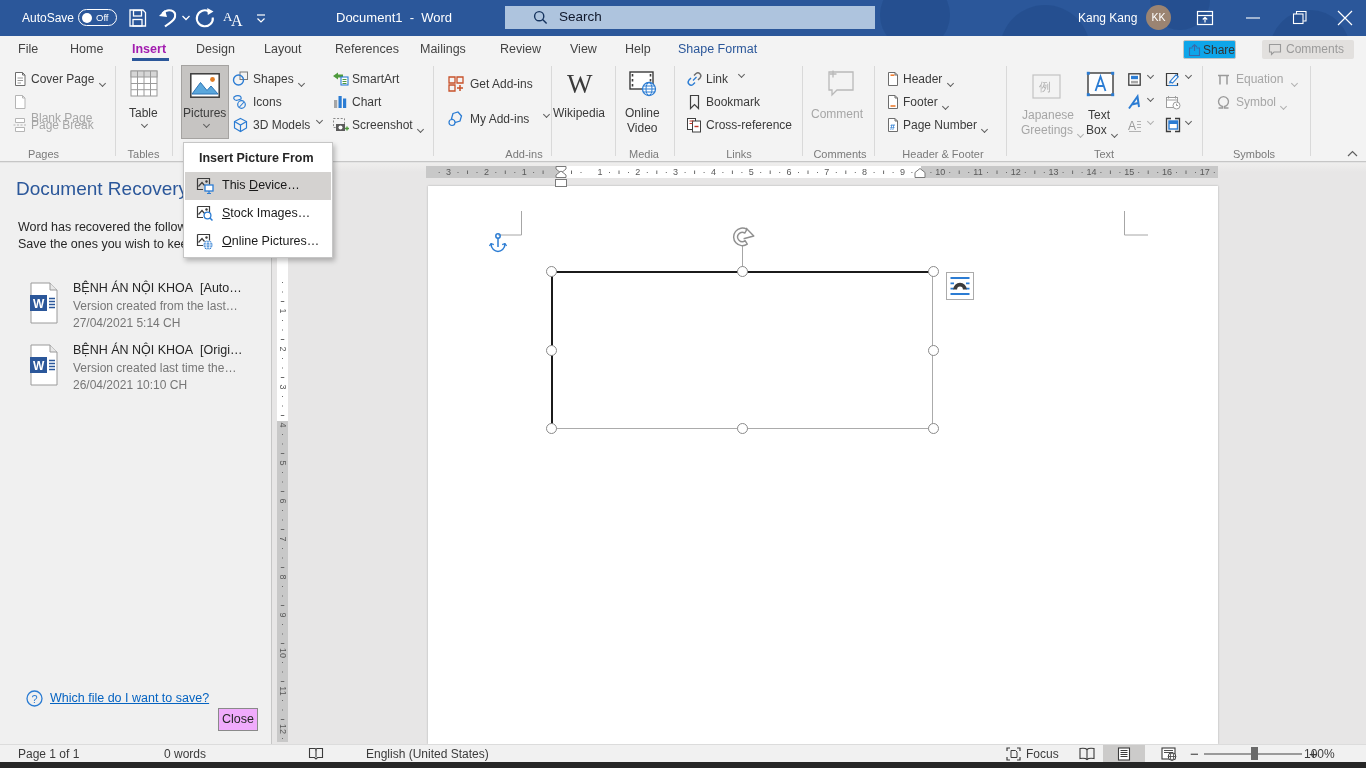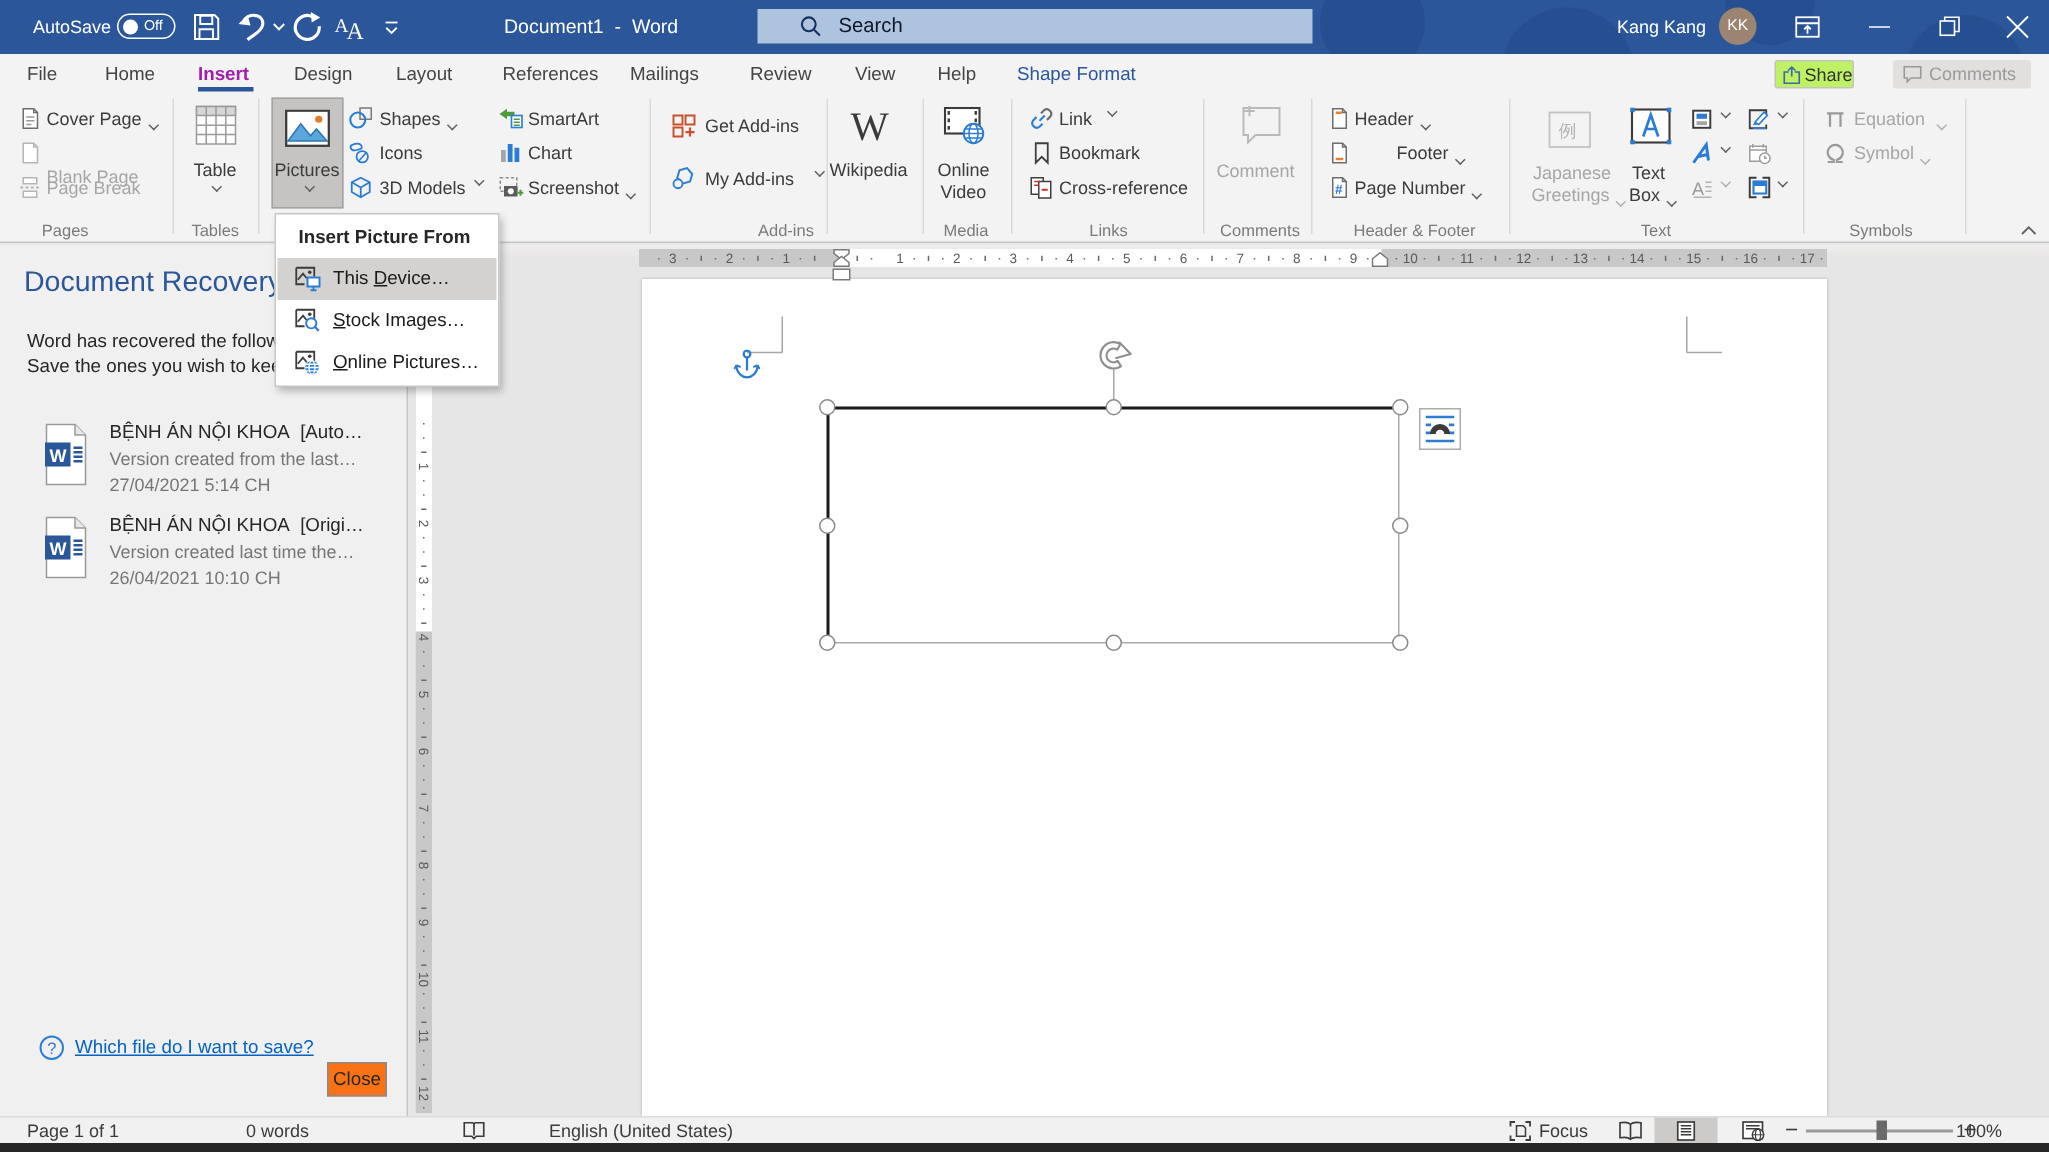--- a/index.html
+++ b/index.html
@@ -125,21 +125,21 @@
     <span class="tab active" style="left:132px;">Insert</span>
     <span class="tab" style="left:196px;">Design</span>
     <span class="tab" style="left:264px;">Layout</span>
     <span class="tab" style="left:335px;">References</span>
     <span class="tab" style="left:420px;">Mailings</span>
     <span class="tab" style="left:500px;">Review</span>
     <span class="tab" style="left:570px;">View</span>
     <span class="tab" style="left:625px;">Help</span>
     <span class="tab ctx" style="left:678px;">Shape Format</span>
 
-    <div class="abs" style="left:1183px;top:4px;width:53px;height:19px;background:#bef264;border:1px solid #c3c3c3;border-radius:2px;">
+    <div class="abs" style="left:1183px;top:4px;width:53px;height:19px;background:#0ea5e9;border:1px solid #c3c3c3;border-radius:2px;">
       <svg width="13" height="13" style="position:absolute;left:4px;top:3px;" viewBox="0 0 13 13">
         <path d="M4.5 4 H1.5 V11.5 H11.5 V4 H8.5" fill="none" stroke="#3b6aa8" stroke-width="1.1"></path>
         <path d="M6.5 0.8 V7 M4 3 L6.5 0.8 L9 3" fill="none" stroke="#3b6aa8" stroke-width="1.1"></path>
       </svg>
       <span style="position:absolute;left:19px;top:2px;font-size:12px;color:#333;">Share</span>
     </div>
 
     <div class="abs" style="left:1262px;top:4px;width:92px;height:19px;background:#e2e0de;border-radius:2px;">
       <svg width="14" height="13" style="position:absolute;left:6px;top:3px;" viewBox="0 0 14 13">
         <path d="M1.5 1.5 H12.5 V9 H6 L3.5 11.5 V9 H1.5 Z" fill="none" stroke="#9a9a9a" stroke-width="1.1"></path>
@@ -297,21 +297,21 @@
       <path d="M3.5 1.5 h6.5 l2.5 2.5 v10.5 h-9 Z" fill="#fff" stroke="#6d6d6d"></path>
       <path d="M10 1.5 v2.5 h2.5" fill="none" stroke="#6d6d6d"></path>
       <path d="M5.5 4.2 h4" stroke="#ed7d31" stroke-width="1.6"></path>
     </svg>
     <span class="rb-item" style="left:903px;top:10px;">Header <span class="chev">▾</span></span>
     <svg class="abs" style="left:885px;top:32px;" width="16" height="16" viewBox="0 0 16 16">
       <path d="M3.5 1.5 h6.5 l2.5 2.5 v10.5 h-9 Z" fill="#fff" stroke="#6d6d6d"></path>
       <path d="M10 1.5 v2.5 h2.5" fill="none" stroke="#6d6d6d"></path>
       <path d="M5.5 12 h5" stroke="#ed7d31" stroke-width="1.6"></path>
     </svg>
-    <span class="rb-item" style="left:903px;top:33px;margin-left:28px;">Footer <span class="chev">▾</span></span>
+    <span class="rb-item" style="left:903px;top:33px;">Footer <span class="chev">▾</span></span>
     <svg class="abs" style="left:885px;top:55px;" width="16" height="16" viewBox="0 0 16 16">
       <path d="M3.5 1.5 h6.5 l2.5 2.5 v10.5 h-9 Z" fill="#fff" stroke="#6d6d6d"></path>
       <path d="M10 1.5 v2.5 h2.5" fill="none" stroke="#6d6d6d"></path>
       <text x="5" y="12.5" font-size="9" fill="#2b7cd3" font-weight="bold">#</text>
     </svg>
     <span class="rb-item" style="left:903px;top:56px;">Page Number <span class="chev">▾</span></span>
     <div class="rb-label" style="left:898px;width:90px;">Header &amp; Footer</div>
 
     <svg class="abs" style="left:1032px;top:12px;" width="29" height="25" viewBox="0 0 29 25">
       <rect x="1" y="1" width="27" height="23" fill="#f3f3f3" stroke="#c3c3c3" stroke-width="1.2"></rect>
@@ -515,21 +515,21 @@
     <div class="abs" style="left:73px;top:180px;font-size:12.5px;color:#262626;white-space:nowrap;">BỆNH ÁN NỘI KHOA&nbsp; [Origi…</div>
     <div class="abs" style="left:73px;top:198px;font-size:12px;color:#767676;white-space:nowrap;">Version created last time the…</div>
     <div class="abs" style="left:73px;top:215px;font-size:12px;color:#767676;white-space:nowrap;">26/04/2021 10:10 CH</div>
 
     <svg class="abs" style="left:26px;top:527px;" width="17" height="17" viewBox="0 0 17 17">
       <circle cx="8.5" cy="8.5" r="7.5" fill="none" stroke="#2b7cd3" stroke-width="1.3"></circle>
       <text x="5.5" y="12.5" font-size="11" fill="#2b7cd3">?</text>
     </svg>
     <a class="abs" style="left:50px;top:528px;font-size:12.5px;color:#0563c1;text-decoration:underline;white-space:nowrap;">Which file do I want to save?</a>
 
-    <div class="abs" style="left:218px;top:545px;width:40px;height:23px;background:#f97316;border:1px solid #8a8a8a;font-size:12.5px;color:#262626;text-align:center;line-height:21px;">Close</div>
+    <div class="abs" style="left:218px;top:545px;width:40px;height:23px;background:#f0abfc;border:1px solid #8a8a8a;font-size:12.5px;color:#262626;text-align:center;line-height:21px;">Close</div>
   </div>
 
   <div id="menu">
     <div class="abs" style="left:15px;top:8px;font-size:12.5px;font-weight:bold;color:#262626;">Insert Picture From</div>
     <div class="menu-item" style="top:29px;background:#d4d2d0;">
       <svg class="ic" width="18" height="18" viewBox="0 0 18 18">
         <path d="M1.5 1.5 h12 v6 M7 12.5 H1.5 V1.5" fill="none" stroke="#3b3b3b" stroke-width="1.2"></path>
         <path d="M2.5 9.5 L6 5.5 L8.5 8.5" fill="none" stroke="#3b3b3b" stroke-width="1.2"></path>
         <circle cx="10.5" cy="4.5" r="1.2" fill="#3b3b3b"></circle>
         <rect x="9" y="8" width="8" height="6" fill="#fff" stroke="#2b7cd3" stroke-width="1.3"></rect>

